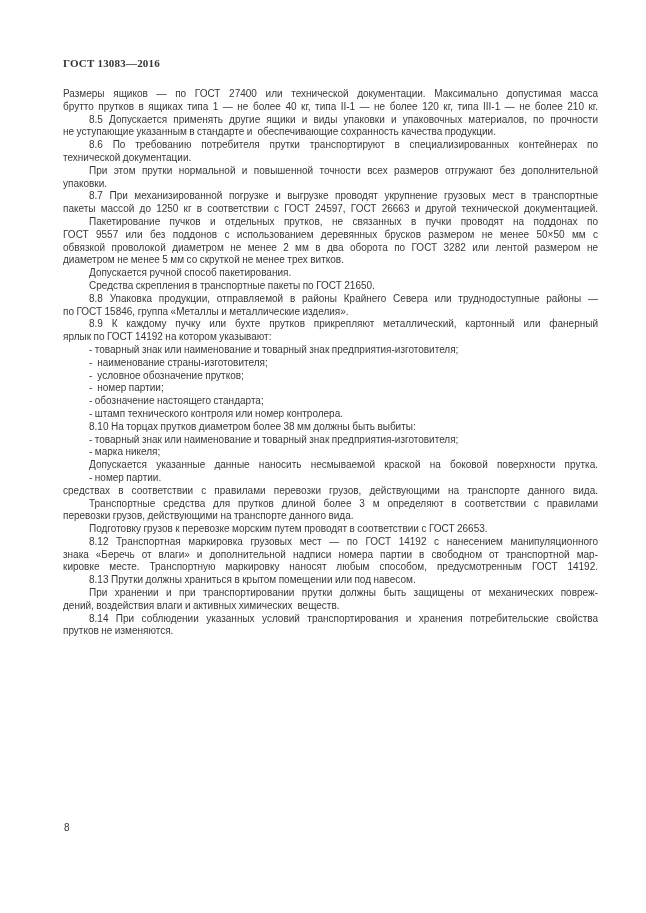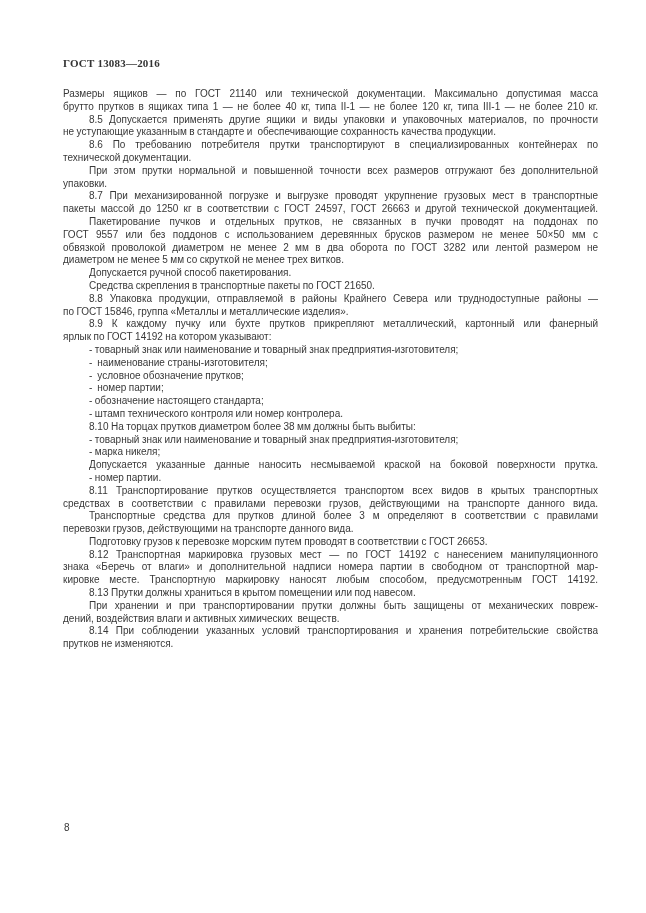--- a/index.html
+++ b/index.html
@@ -58,21 +58,21 @@
     color: #383838;
   }
 </style>
 </head>
 <body>
 
 <div class="page">
   <div class="doc-header">ГОСТ 13083—2016</div>
 
   <div class="doc-body">
-      <div class="line j">Размеры ящиков — по ГОСТ 21140 или технической документации. Максимально допустимая масса</div>
+      <div class="line j">Размеры ящиков — по ГОСТ 27400 или технической документации. Максимально допустимая масса</div>
       <div class="line j">брутто прутков в ящиках типа 1 — не более 40 кг, типа II-1 — не более 120 кг, типа III-1 — не более 210 кг.</div>
       <div class="line i j">8.5 Допускается применять другие ящики и виды упаковки и упаковочных материалов, по прочности</div>
       <div class="line">не уступающие указанным в стандарте и  обеспечивающие сохранность качества продукции.</div>
       <div class="line i j">8.6 По требованию потребителя прутки транспортируют в специализированных контейнерах по</div>
       <div class="line">технической документации.</div>
       <div class="line i j">При этом прутки нормальной и повышенной точности всех размеров отгружают без дополнительной</div>
       <div class="line">упаковки.</div>
       <div class="line i j">8.7 При механизированной погрузке и выгрузке проводят укрупнение  грузовых мест в транспортные</div>
       <div class="line j">пакеты массой до 1250 кг в соответствии с ГОСТ 24597, ГОСТ 26663 и другой технической документацией.</div>
       <div class="line i j">Пакетирование пучков и отдельных прутков, не связанных в пучки проводят на поддонах по</div>
@@ -89,21 +89,20 @@
       <div class="line i">-  наименование страны-изготовителя;</div>
       <div class="line i">-  условное обозначение прутков;</div>
       <div class="line i">-  номер партии;</div>
       <div class="line i">- обозначение настоящего стандарта;</div>
       <div class="line i">- штамп технического контроля или номер контролера.</div>
       <div class="line i">8.10 На торцах прутков диаметром более 38 мм должны быть выбиты:</div>
       <div class="line i">- товарный знак или наименование и товарный знак предприятия-изготовителя;</div>
       <div class="line i">- марка никеля;</div>
       <div class="line i j">Допускается указанные данные наносить несмываемой краской на боковой поверхности прутка.</div>
       <div class="line i">- номер партии.</div>
-      <div class="line i j">8.11 Транспортирование прутков осуществляется транспортом всех видов в крытых транспортных</div>
       <div class="line j">средствах в соответствии с правилами перевозки грузов, действующими на транспорте данного вида.</div>
       <div class="line i j">Транспортные средства для прутков длиной более 3 м определяют в соответствии с правилами</div>
       <div class="line">перевозки грузов, действующими на транспорте данного вида.</div>
       <div class="line i">Подготовку грузов к перевозке морским путем проводят в соответствии с ГОСТ 26653.</div>
       <div class="line i j">8.12 Транспортная маркировка грузовых мест — по ГОСТ 14192 с нанесением манипуляционного</div>
       <div class="line j">знака «Беречь от влаги» и дополнительной надписи номера партии в свободном от транспортной мар-</div>
       <div class="line j">кировке месте. Транспортную маркировку наносят любым способом, предусмотренным ГОСТ 14192.</div>
       <div class="line i">8.13 Прутки должны храниться в крытом помещении или под навесом.</div>
       <div class="line i j">При хранении и при транспортировании прутки должны быть защищены от механических повреж-</div>
       <div class="line">дений, воздействия влаги и активных химических  веществ.</div>

